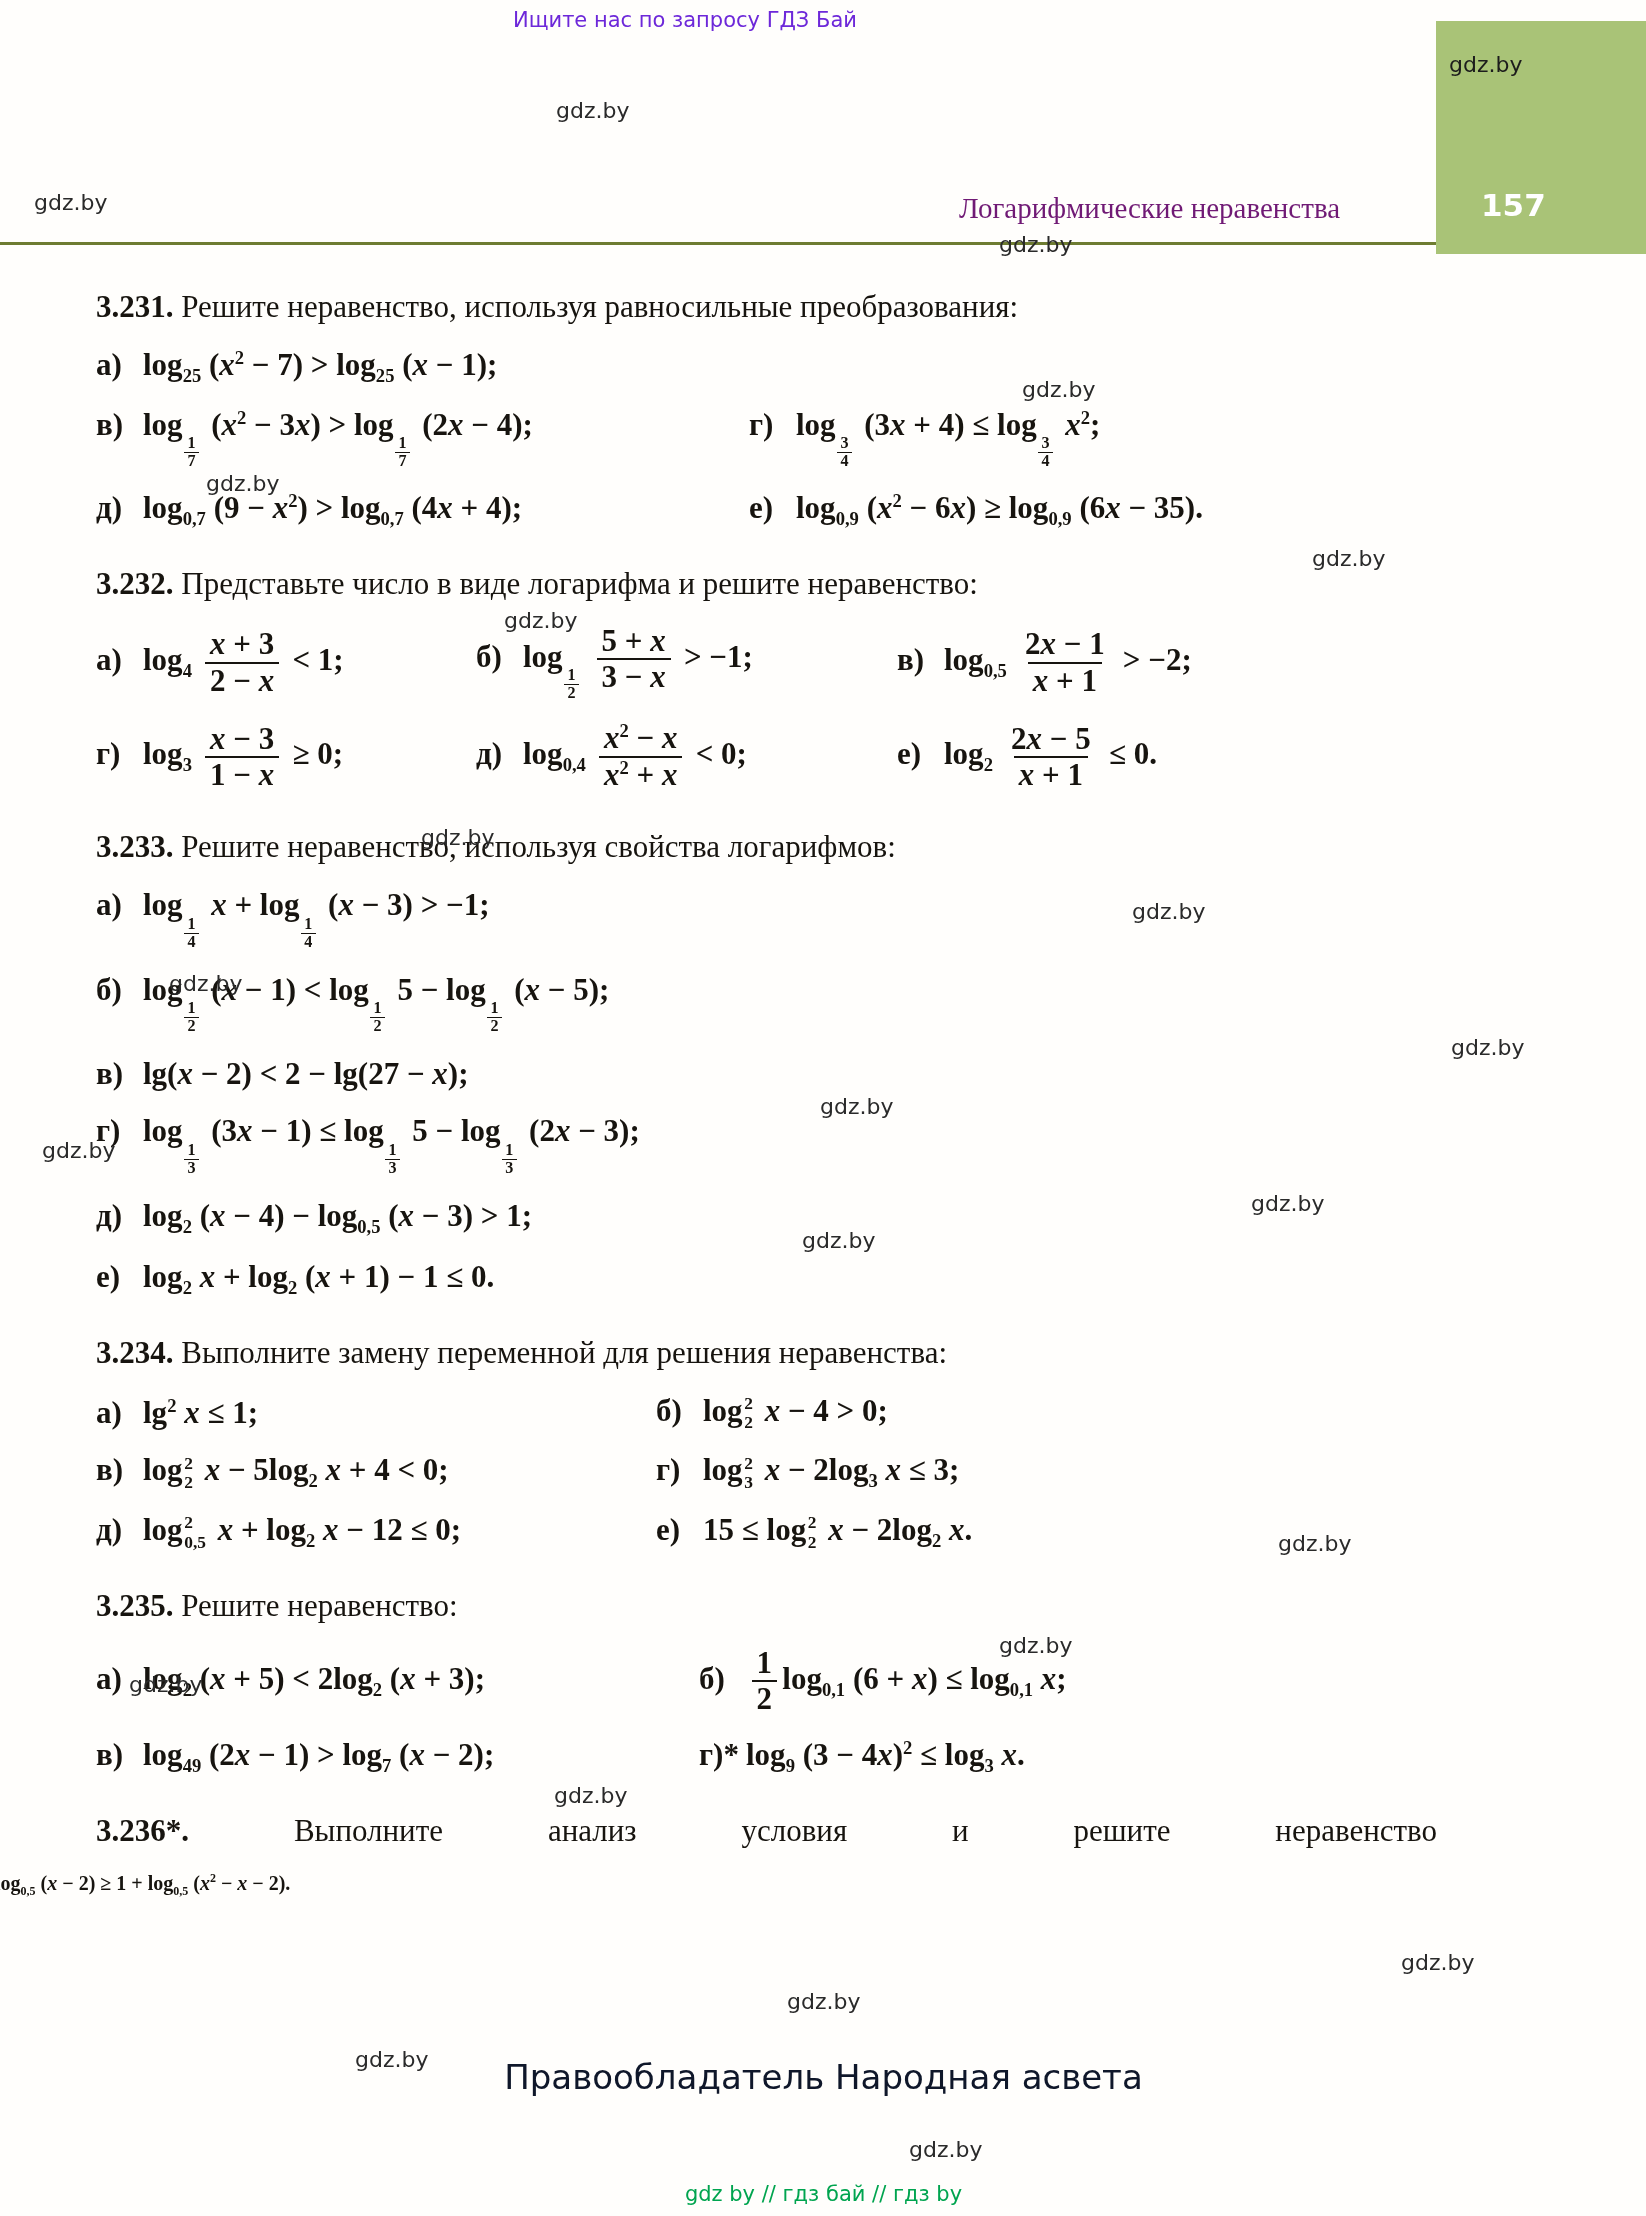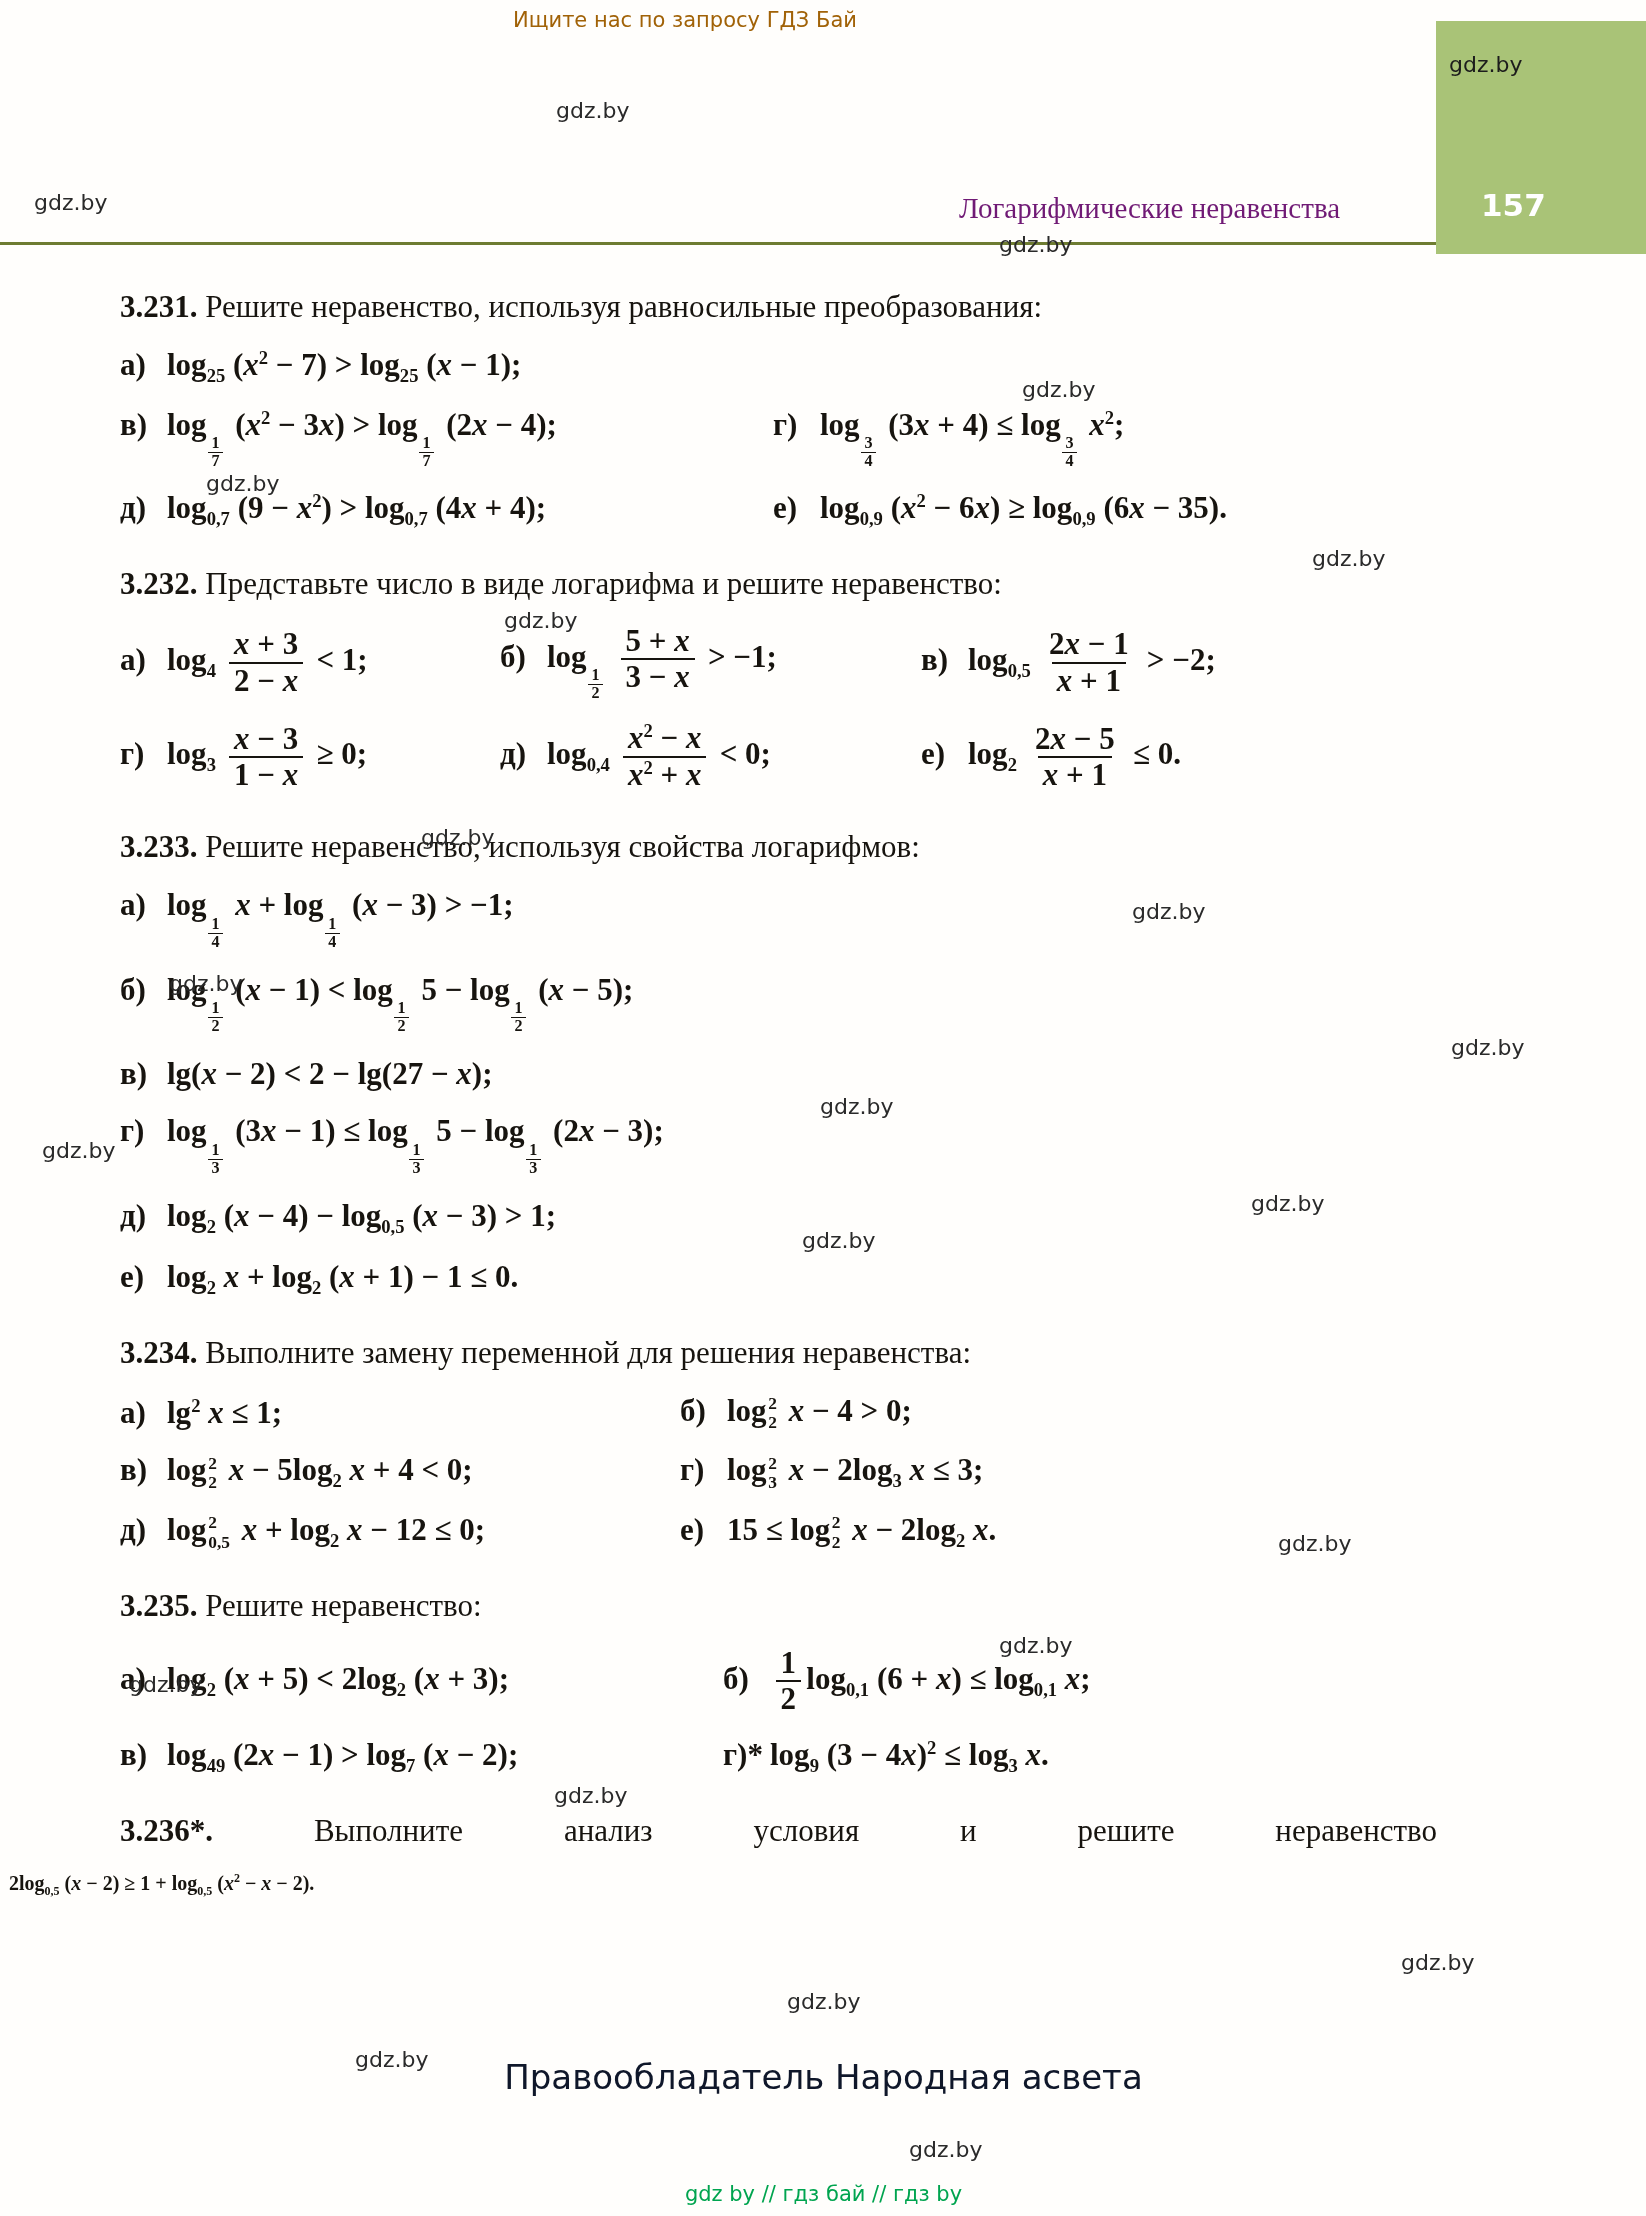--- a/index.html
+++ b/index.html
@@ -6,33 +6,33 @@
   html,body{background:#ffffff;}
   .page{position:relative;width:1647px;height:2216px;background:#fffefc;overflow:hidden;
         font-family:"Liberation Serif","DejaVu Serif",serif;color:#17140f;}
 
   
   .wm{position:absolute;font-family:"DejaVu Sans","Liberation Sans",sans-serif;
       font-size:22px;color:#2a2a2a;z-index:6;white-space:nowrap;}
 
   
   .banner{position:absolute;left:513px;top:8px;font-family:"DejaVu Sans","Liberation Sans",sans-serif;
-          font-size:21px;color:#a16207;z-index:6;text-align:center;}
+          font-size:21px;color:#6d28d9;z-index:6;text-align:center;}
 
   
   .htitle{position:absolute;left:959px;top:192px;font-size:29px;color:#701a75;z-index:3;}
   .rule{position:absolute;left:0;top:242px;width:1436px;height:3.2px;background:#6e7c31;z-index:2;}
   .corner{position:absolute;left:1436px;top:21px;width:210px;height:233px;background:#a9c377;z-index:2;}
   .corner-wm{position:absolute;left:13px;top:31px;font-family:"DejaVu Sans","Liberation Sans",sans-serif;
              font-size:22px;color:#1c1c1c;}
   .pnum{position:absolute;left:45px;top:166px;font-family:"DejaVu Sans","Liberation Sans",sans-serif;
         font-weight:bold;font-size:31px;color:#ffffff;}
 
   
-  .content{position:absolute;left:0;top:266px;width:1647px;padding:21px 210px 0 120px;z-index:4;}
+  .content{position:absolute;left:0;top:266px;width:1647px;padding:21px 210px 0 96px;z-index:4;}
   .sec{margin-bottom:34px;}
   .stmt{font-size:31px;line-height:1.3;margin-bottom:19.3px;font-weight:400;}
   .stmt-j{text-align:justify;text-align-last:justify;}
   .num{font-weight:700;}
   .row{display:grid;align-items:center;margin-bottom:19.3px;}
   .r2a{grid-template-columns:653px 1fr;}
   .r3{grid-template-columns:380px 421px 1fr;}
   .r2b{grid-template-columns:560px 1fr;}
   .r2c{grid-template-columns:603px 1fr;}
   .item{white-space:nowrap;font-size:31px;font-weight:600;margin-bottom:21px;}

